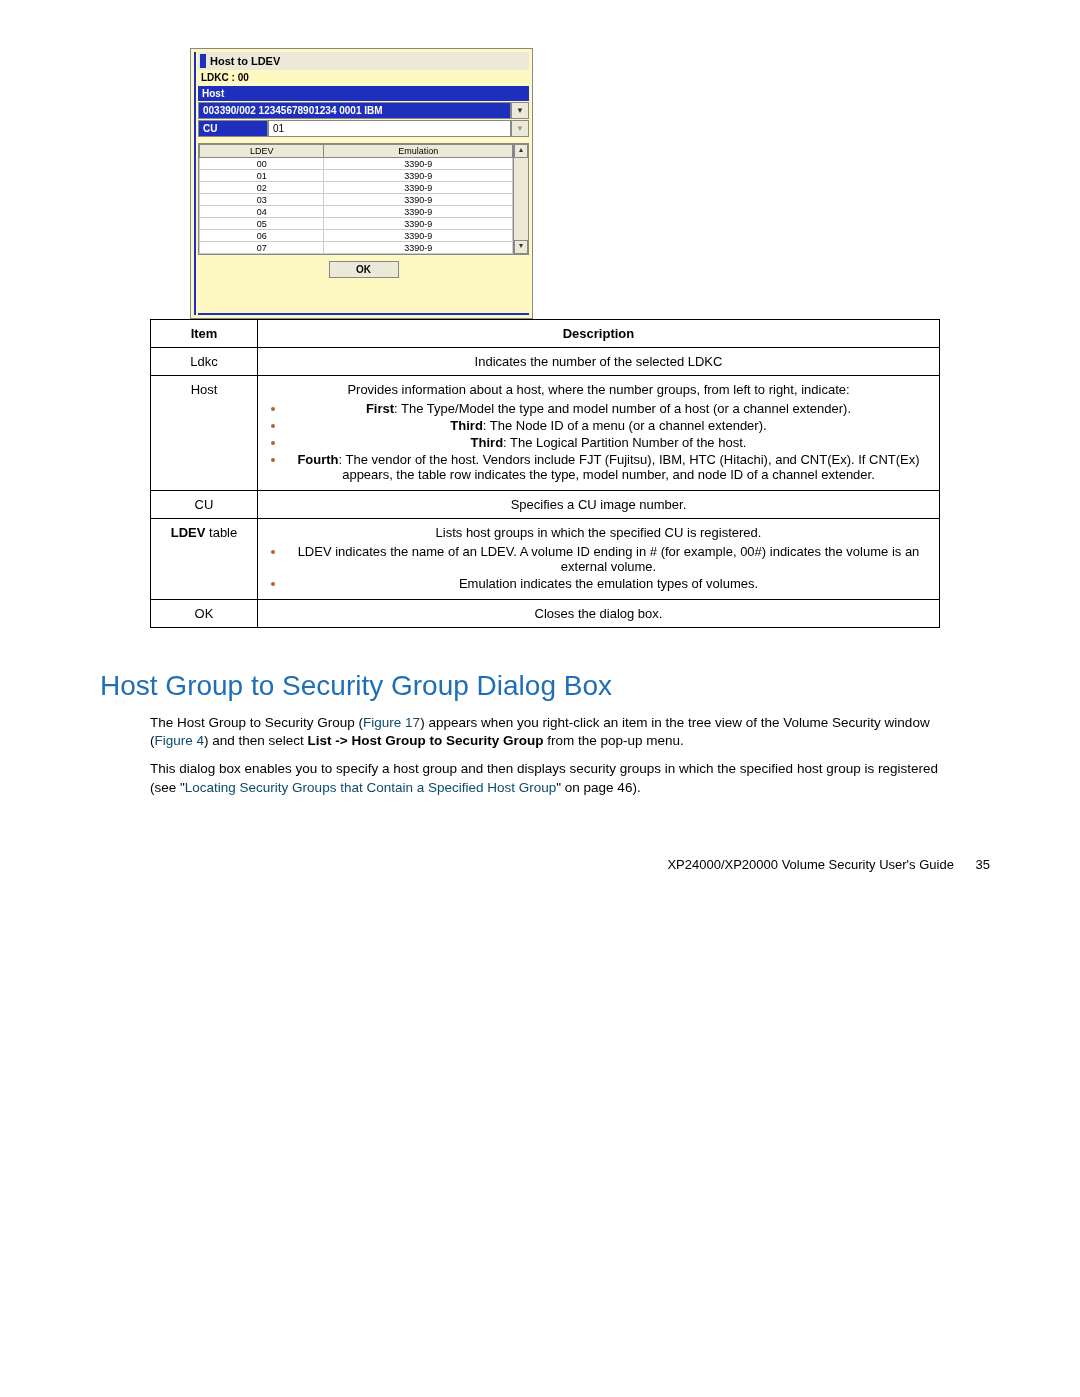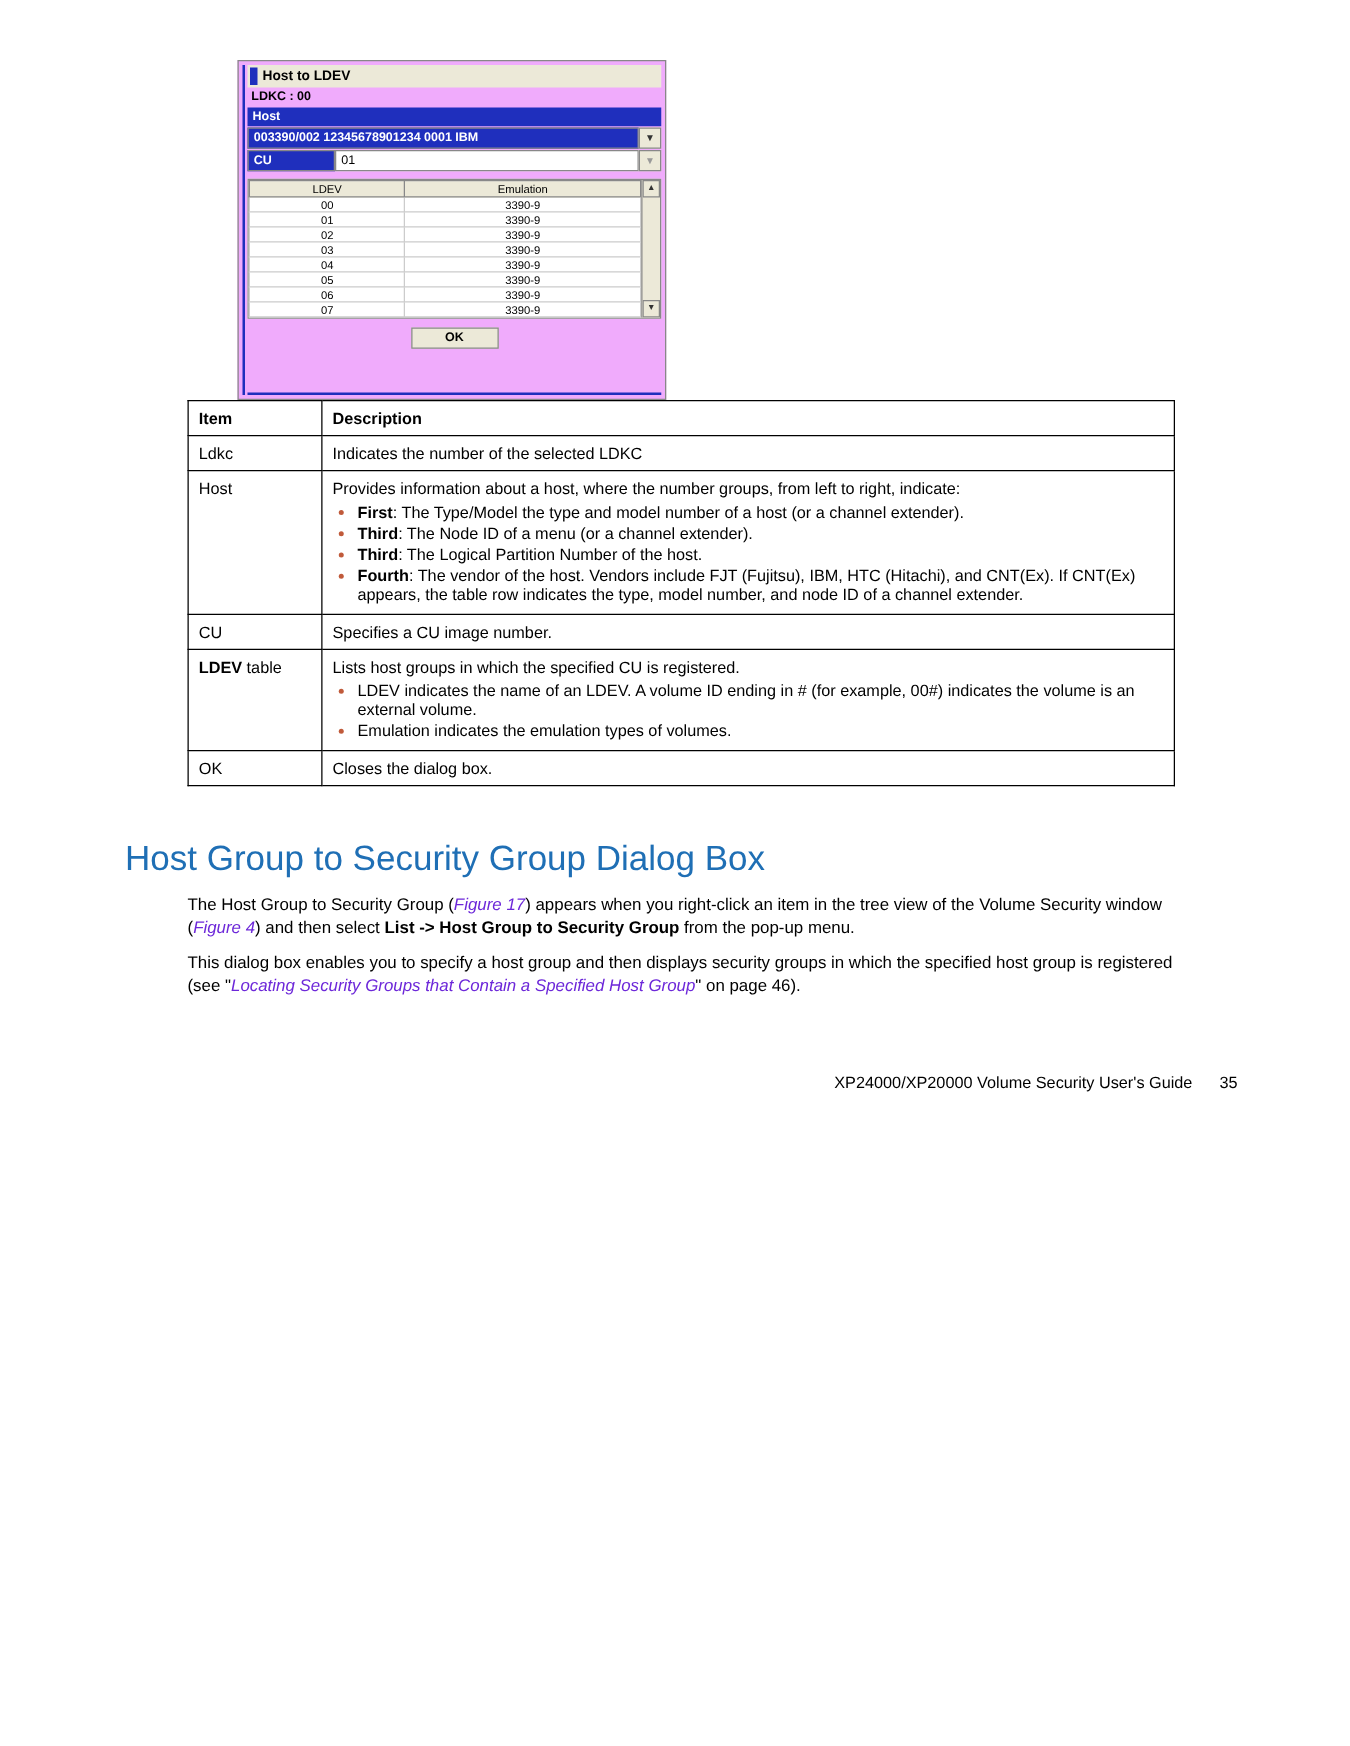--- a/index.html
+++ b/index.html
@@ -15,21 +15,21 @@
     padding: 48px 100px 40px 100px;
     box-sizing: border-box;
   }
 
   
   .dialog-outer {
     margin-left: 90px;
     width: 335px;
     border: 1px solid #888;
     padding: 3px;
-    background: #f0abfc;
+    background: #fef9c3;
   }
   .dialog-titlebar {
     background: #ece9d8;
     padding: 2px 2px 2px 2px;
     font-size: 11px;
     font-weight: bold;
     display: flex;
     align-items: center;
   }
   .dialog-titlebar .bar {
@@ -198,21 +198,21 @@
   
   .desc-table {
     border-collapse: collapse;
     width: 790px;
     margin-left: 50px;
     font-size: 13px;
   }
   .desc-table th, .desc-table td {
     border: 1px solid #000;
     padding: 6px 8px;
-    text-align: left;
+    text-align: center;
     vertical-align: top;
   }
   .desc-table th {
     font-weight: bold;
   }
   .item-col {
     width: 90px;
     font-weight: normal;
   }
   .desc-table ul {
@@ -240,23 +240,22 @@
     margin: 0 0 10px 50px;
     font-size: 13.5px;
     line-height: 1.35;
     width: 790px;
   }
   .body-para.indent {
     margin-left: 80px;
     width: 760px;
   }
   .link {
-    color: #6d28d9;
+    color: #0c4a6e;
     cursor: pointer;
-    font-style: italic;
   }
 
   
   .footer {
     margin-top: 60px;
     text-align: right;
     font-size: 13px;
     padding-right: 0;
     width: 840px;
     margin-left: 50px;

